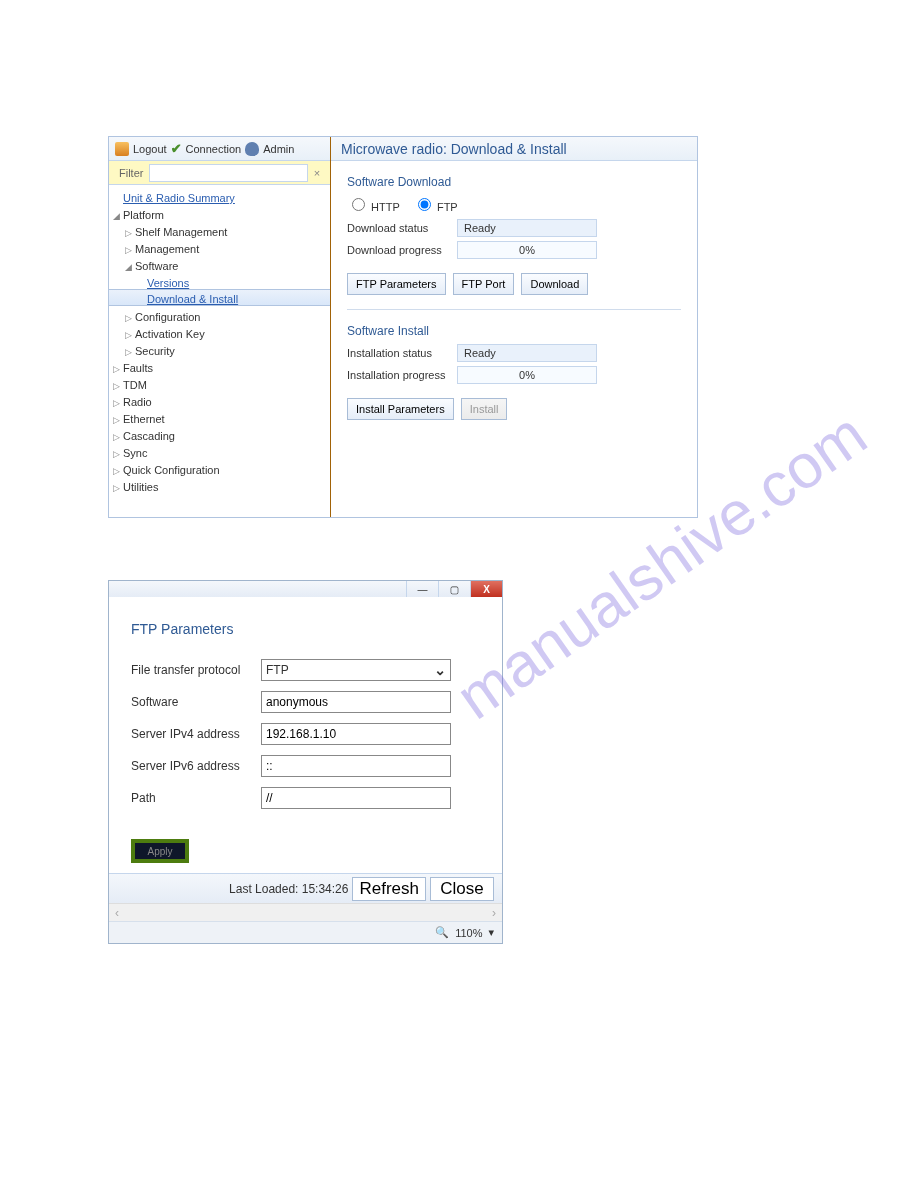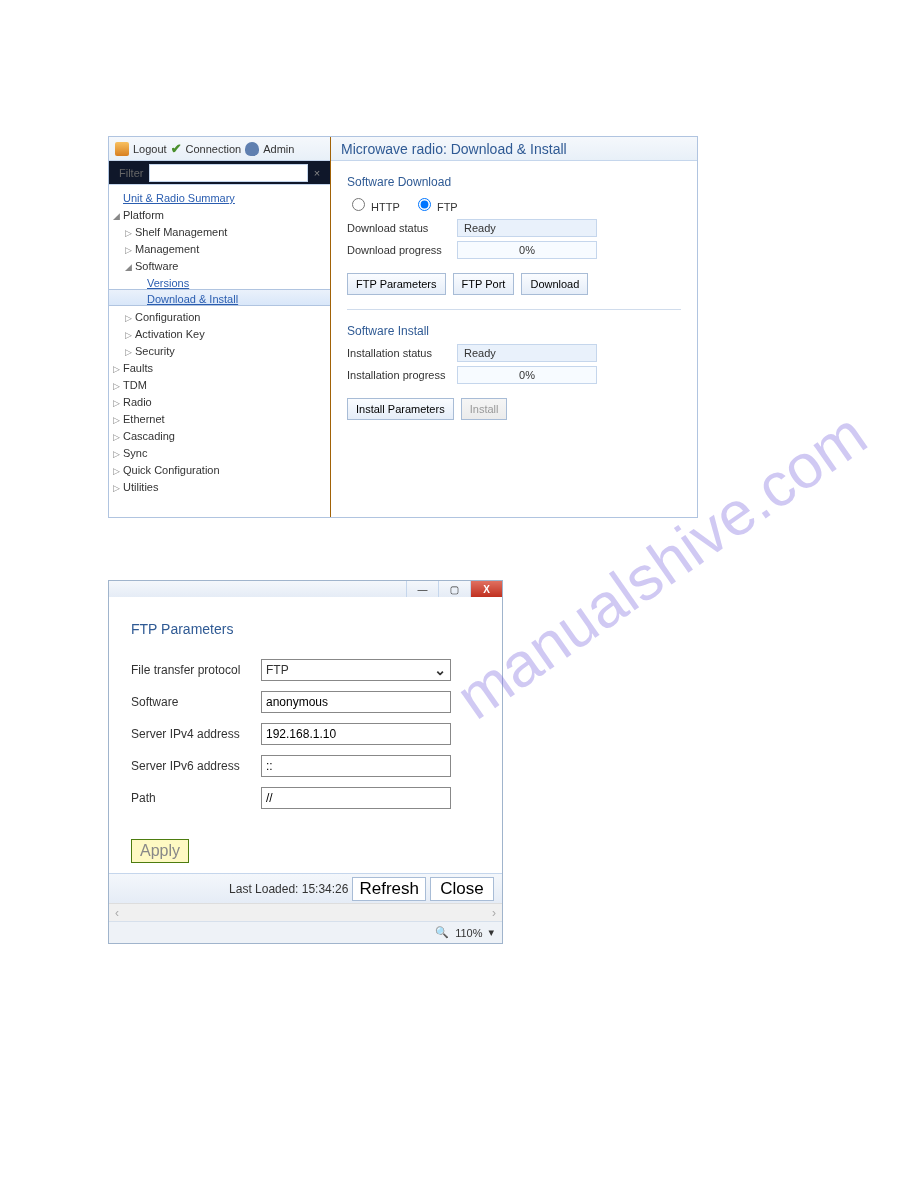--- a/index.html
+++ b/index.html
@@ -53,21 +53,21 @@
   .tb-ico { width: 14px; height: 14px; display: inline-block; }
   .tb-logout { background: linear-gradient(#f8c060,#d88020); border-radius:2px; }
   .tb-check { color: #4a8f2c; font-weight:bold; font-size:13px; line-height:12px;}
   .tb-user  { background: #6080b0; border-radius:50% 50% 40% 40%; }
   .filter-row {
     height: 24px;
     border-bottom: 1px solid #c5d6ec;
     display: flex;
     align-items: center;
     padding: 0 4px;
-    background:#0f172a;
+    background:#fef9c3;
   }
   .filter-row label { padding: 0 6px; color:#666; }
   .filter-row input {
     flex: 1;
     height: 18px;
     border: 1px solid #c5d6ec;
     font-size: 11px;
     padding: 0 3px;
   }
   .filter-row .clr {
@@ -221,24 +221,24 @@
     cursor:pointer;
   }
   .select .arrow {
     font-size: 14px;
     font-weight:bold;
   }
   .apply-btn {
     margin-top: 20px;
     height: 24px;
     width: 58px;
-    border:1px solid #4d7c0f;
-    background:#fef9c3;
+    border:4px solid #4d7c0f;
+    background:#0f172a;
     color:#888;
-    font-size:16px;
+    font-size:10px;
   }
   .panel2-footer {
     height: 30px;
     background: linear-gradient(#f4f7fb,#e5ecf6);
     border-top:1px solid #c5d6ec;
     display:flex;
     align-items:center;
     justify-content:flex-end;
     padding:0 8px;
     gap:4px;

